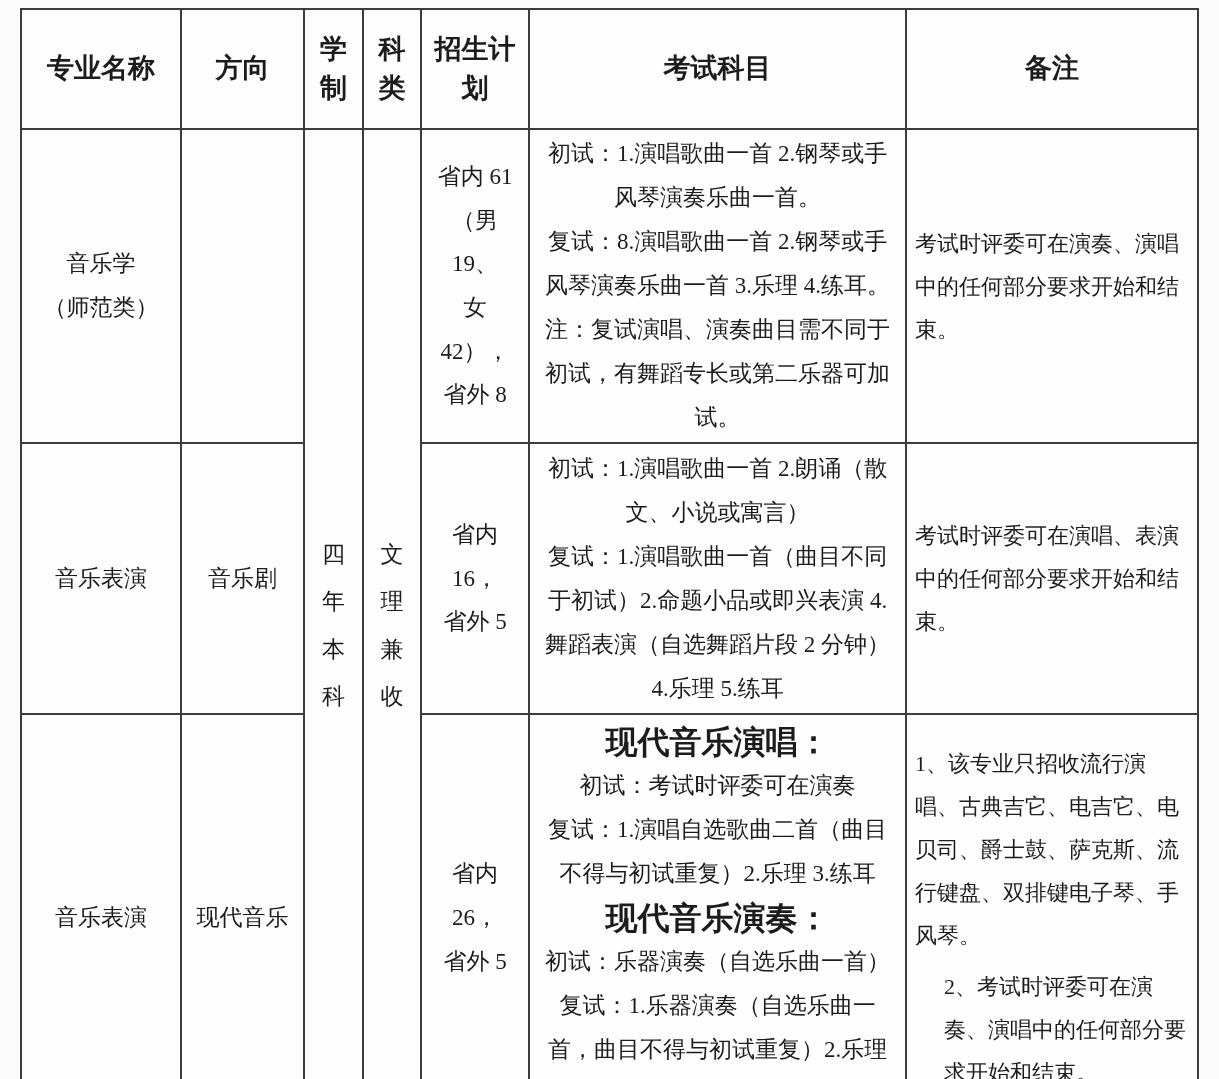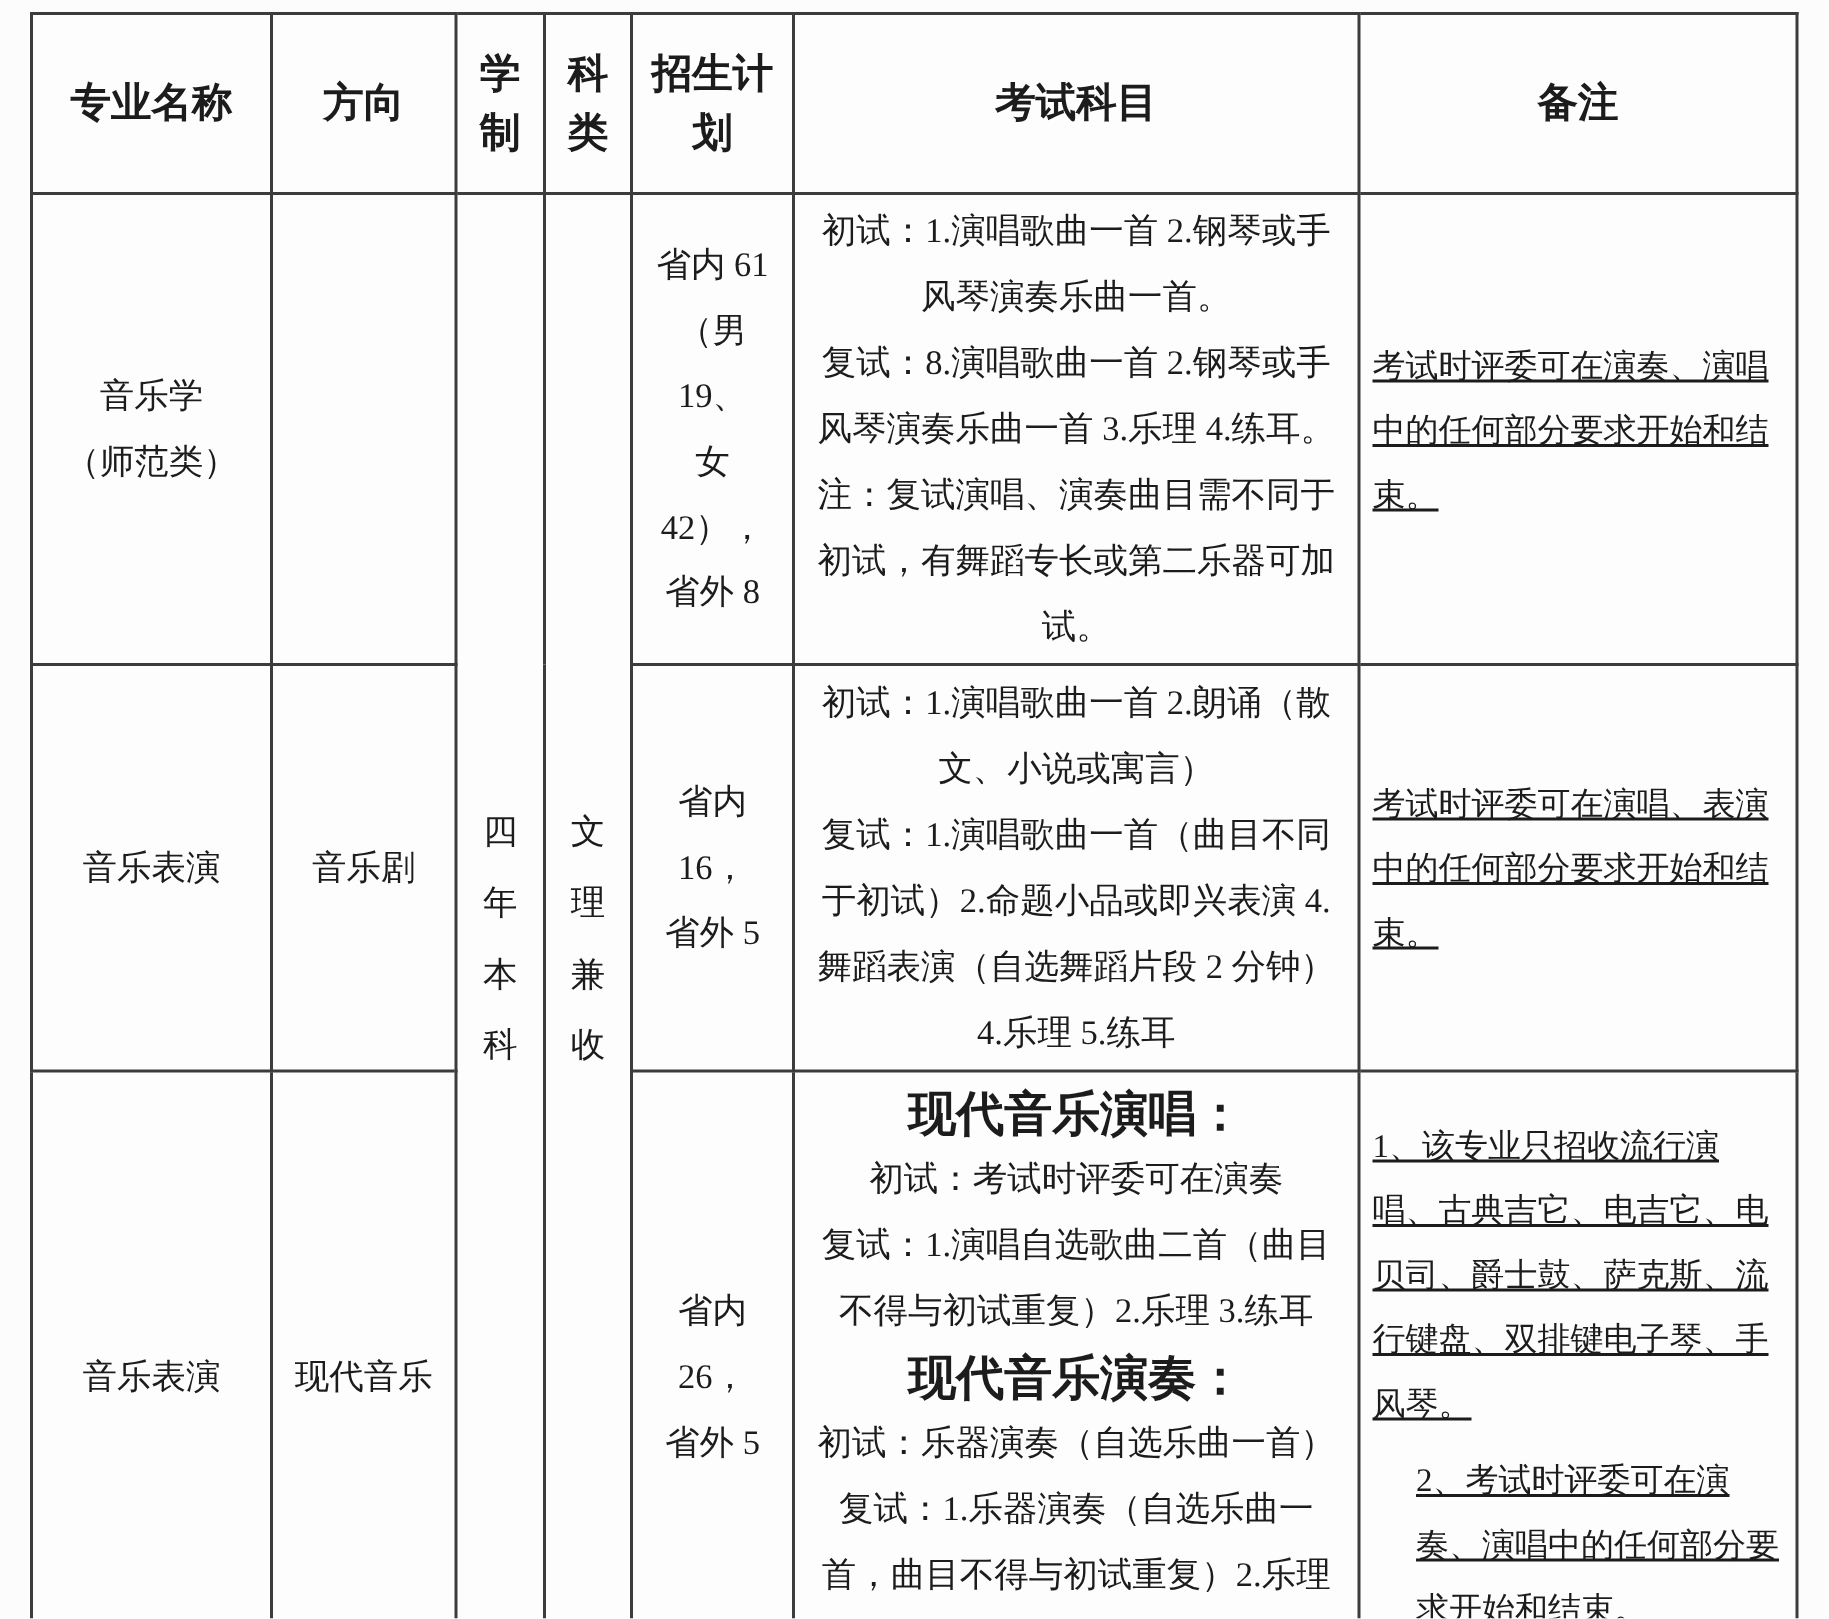--- a/index.html
+++ b/index.html
@@ -68,21 +68,20 @@
   }
   td.c-exam p.exam-heading {
     font-weight: bold;
     font-size: 32px;
   }
   td.c-remark {
     font-size: 22px;
     text-align: left;
     vertical-align: middle;
     padding: 2px 8px;
-    text-decoration: underline;
   }
   td.c-remark p {
     margin: 0;
     line-height: 43px;
   }
   td.c-remark p + p {
     margin-top: 8px;
     margin-left: 29px;
   }
   tr.r-header { height: 120px; }

